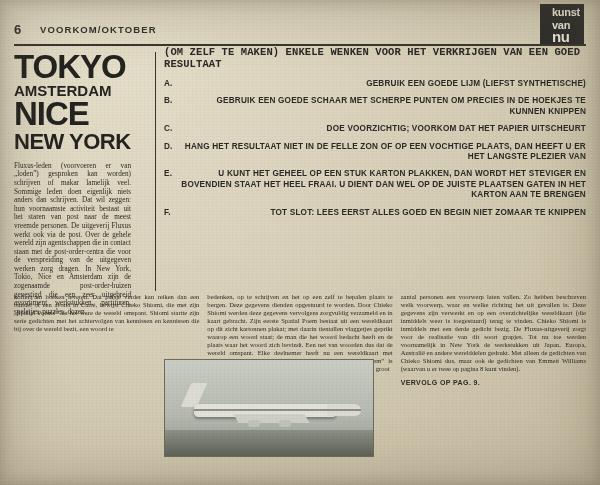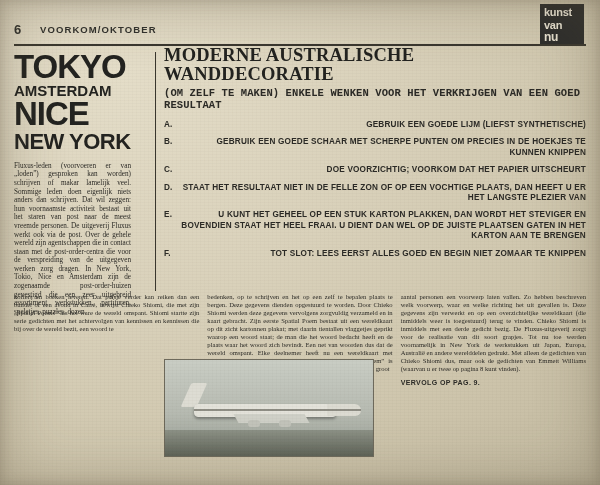--- a/index.html
+++ b/index.html
@@ -73,25 +73,25 @@
     right: 2px;
     top: -12px;
     width: 44px;
     height: 40px;
     background: #2e2e2c;
     color: #e9e3d2;
     font-family: "Liberation Sans", sans-serif;
     font-size: 11px;
     font-weight: bold;
     line-height: 12.5px;
-    padding: 2px 3px 0 4px;
+    padding: 2px 3px 0 12px;
     box-sizing: border-box;
     letter-spacing: -0.3px;
   }
-  .logo .l3 { font-size: 12px; }
+  .logo .l3 { font-size: 15px; }
 
   .rule-top {
     position: absolute;
     left: 14px;
     right: 14px;
     top: 44px;
     height: 2px;
     background: #3a372e;
   }
 
@@ -303,38 +303,37 @@
       <div class="big-title">
         <span class="t1">TOKYO</span>
         <span class="t2">AMSTERDAM</span>
         <span class="t3">NICE</span>
         <span class="t4">NEW YORK</span>
       </div>
       <div class="left-body">Fluxus-leden (voorvoeren er van „loden”) gesproken kan worden) schrijven of makar lamelijk veel. Sommige leden doen eigenlijk niets anders dan schrijven. Dat wil zeggen: hun voornaamste activiteit bestaat uit het staren van post naar de meest vreemde personen. De uitgeverij Fluxus werkt ook via de post. Over de gehele wereld zijn agentschappen die in contact staan met de post-order-centra die voor de verspreiding van de uitgegeven werken zorg dragen. In New York, Tokio, Nice en Amsterdam zijn de zogenaamde post-order-huizen gevestigd die een zeer uitgebreid assortiment werkstukken, partituren, speletjes, puzzles, dozen.</div>
     </div>
 
     <div class="right-col">
-      <div class="headline">MODERNE AUSTRALISCHE WANDDECORATIE</div>
       <div class="subhead">(OM ZELF TE MAKEN) ENKELE WENKEN VOOR HET VERKRIJGEN VAN EEN GOED RESULTAAT</div>
 
       <div class="step">
         <div class="letter">A.</div>
         <div class="txt">GEBRUIK EEN GOEDE LIJM (LIEFST SYNTHETISCHE)</div>
       </div>
       <div class="step">
         <div class="letter">B.</div>
         <div class="txt">GEBRUIK EEN GOEDE SCHAAR MET SCHERPE PUNTEN OM PRECIES IN DE HOEKJES TE KUNNEN KNIPPEN</div>
       </div>
       <div class="step">
         <div class="letter">C.</div>
         <div class="txt">DOE VOORZICHTIG; VOORKOM DAT HET PAPIER UITSCHEURT</div>
       </div>
       <div class="step">
         <div class="letter">D.</div>
-        <div class="txt">STAAT HET RESULTAAT NIET IN DE FELLE ZON OF OP EEN VOCHTIGE PLAATS, DAN HEEFT U ER HET LANGSTE PLEZIER VAN</div>
+        <div class="txt">HANG HET RESULTAAT NIET IN DE FELLE ZON OF OP EEN VOCHTIGE PLAATS, DAN HEEFT U ER HET LANGSTE PLEZIER VAN</div>
       </div>
       <div class="step">
         <div class="letter">E.</div>
         <div class="txt">U KUNT HET GEHEEL OP EEN STUK KARTON PLAKKEN, DAN WORDT HET STEVIGER EN BOVENDIEN STAAT HET HEEL FRAAI. U DIENT DAN WEL OP DE JUISTE PLAATSEN GATEN IN HET KARTON AAN TE BRENGEN</div>
       </div>
       <div class="step">
         <div class="letter">F.</div>
         <div class="txt">TOT SLOT: LEES EERST ALLES GOED EN BEGIN NIET ZOMAAR TE KNIPPEN</div>
       </div>
     </div>

